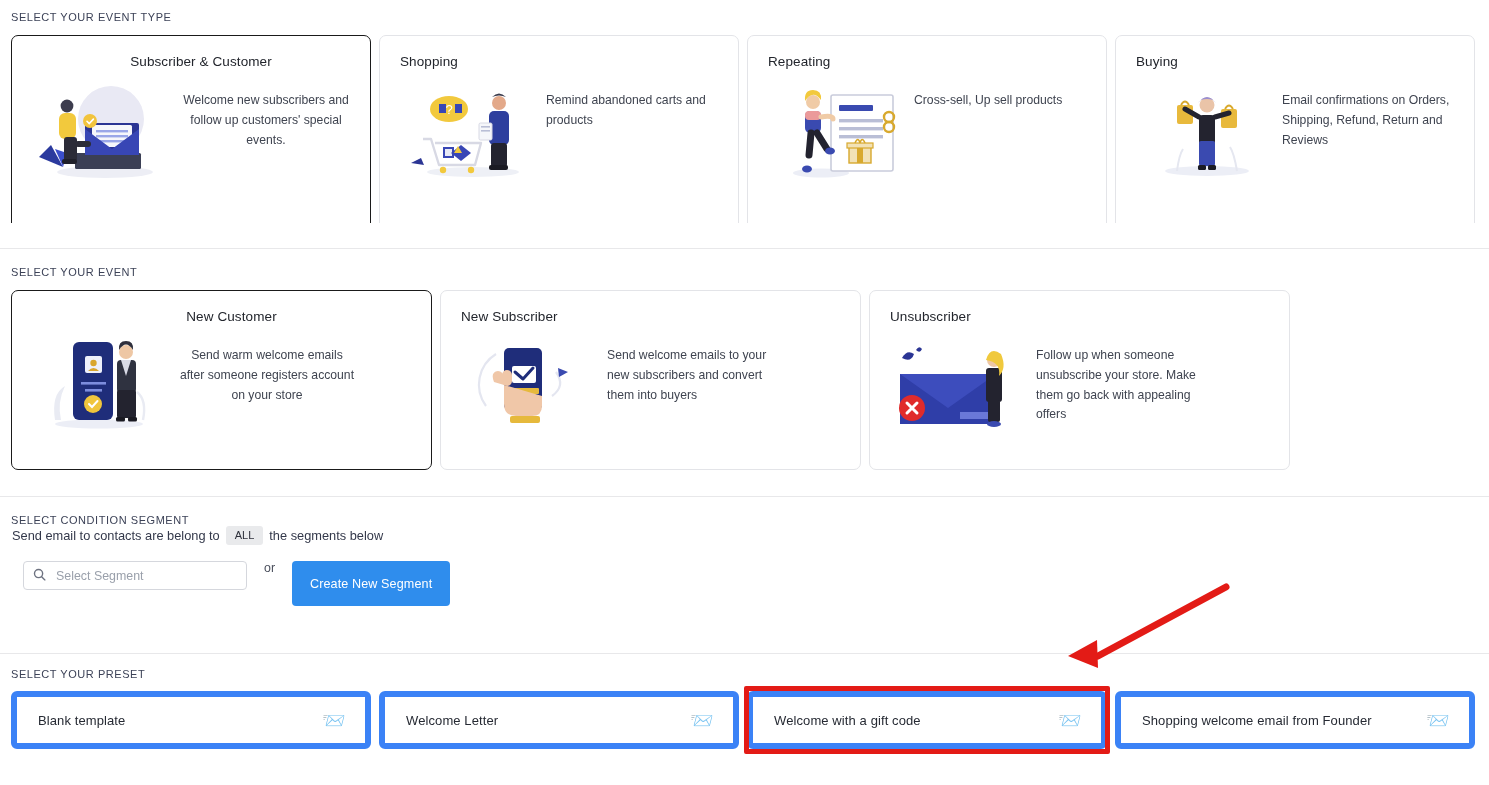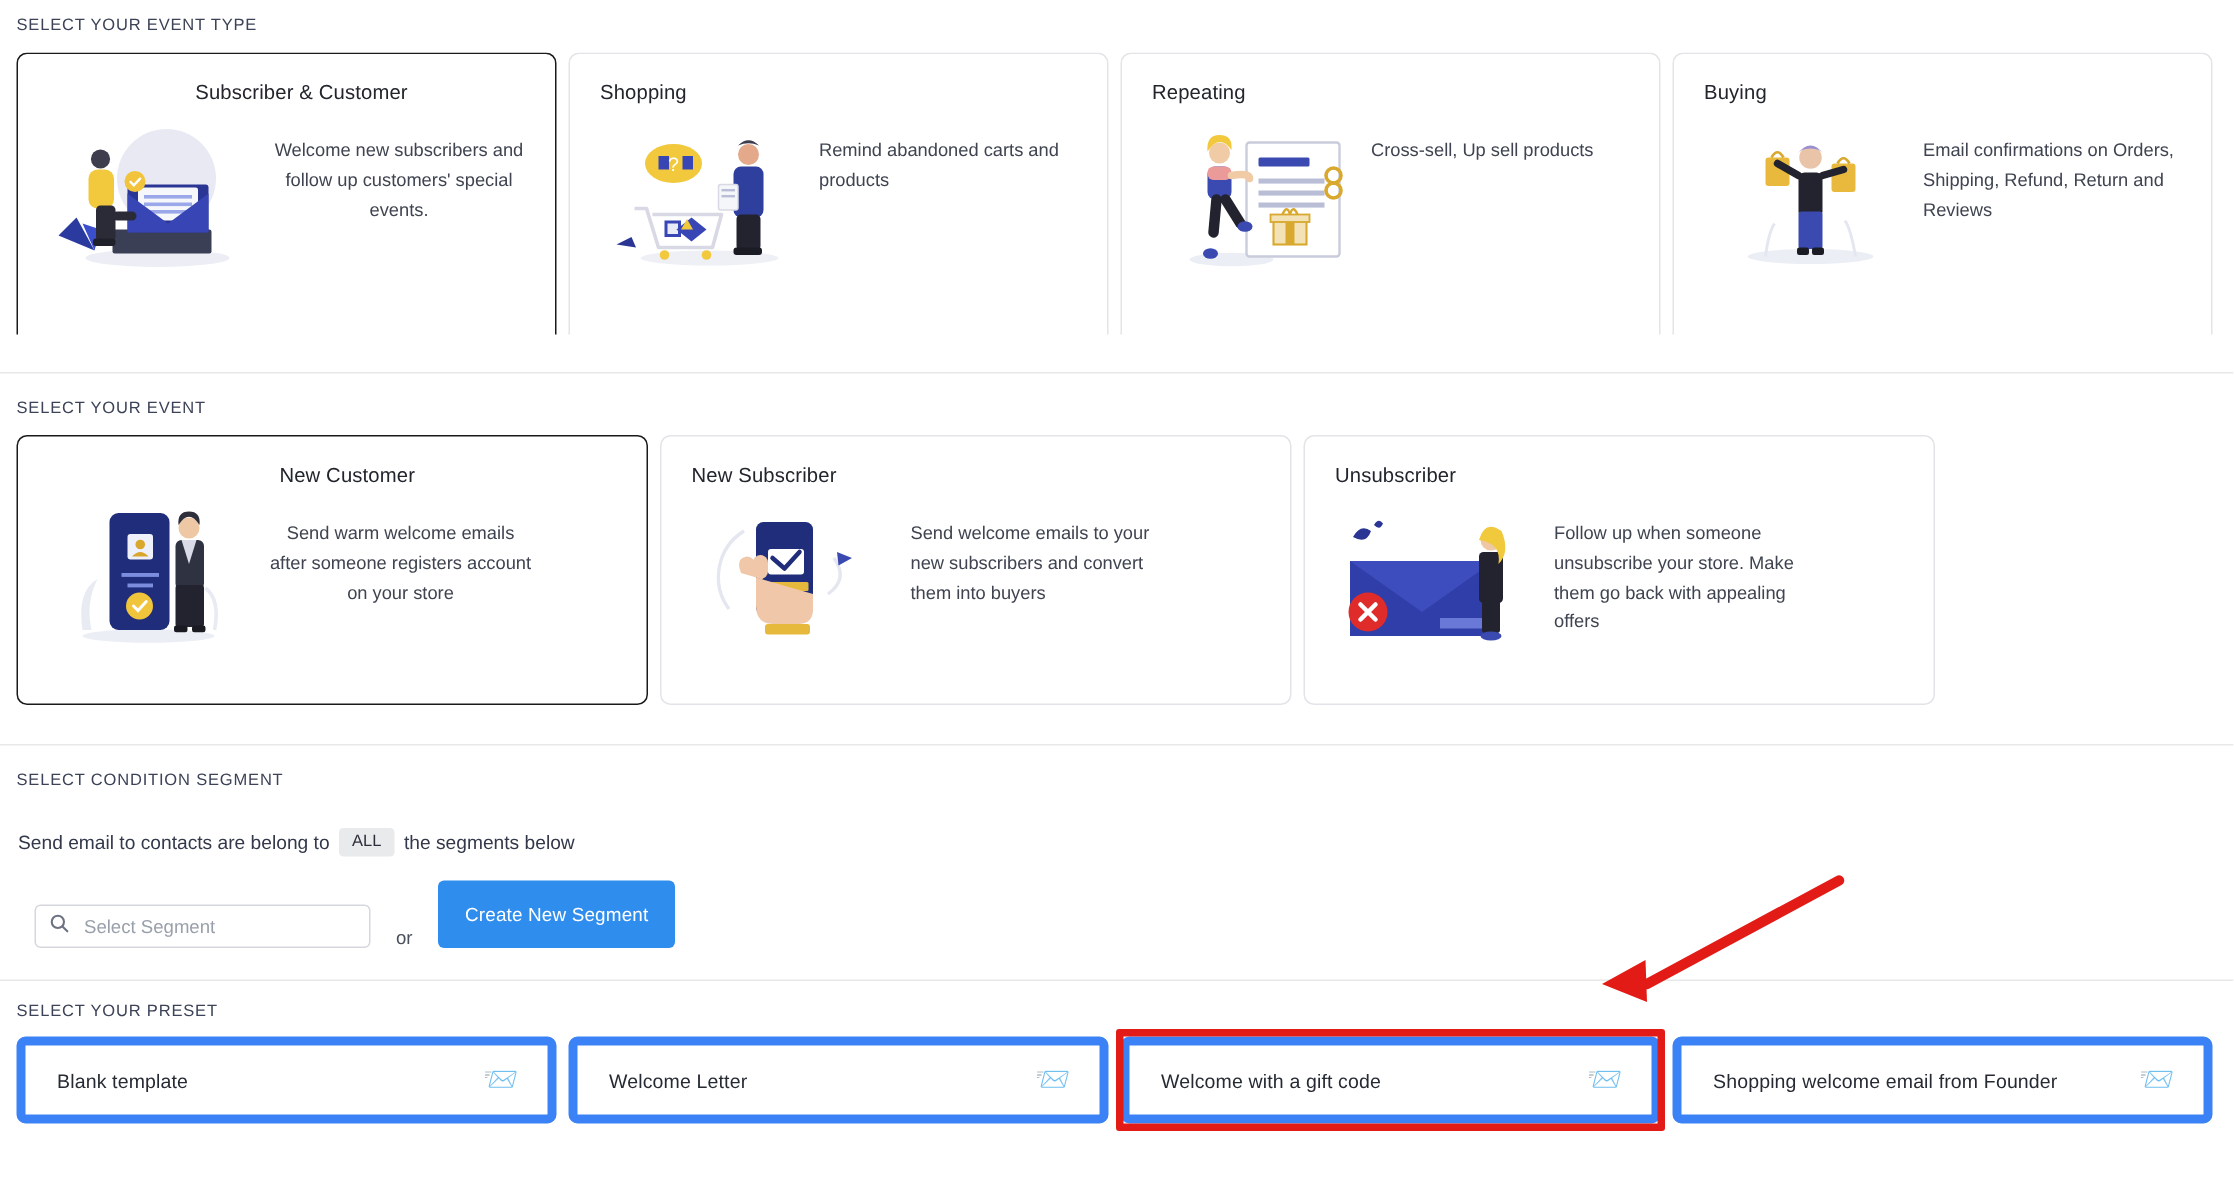--- a/index.html
+++ b/index.html
@@ -99,21 +99,21 @@
     background: #e9eaec;
     color: #2c2f3a;
     font-size: 11px;
     padding: 3px 9px 4px 9px;
     border-radius: 3px;
     display: inline-block;
     line-height: 1.1;
   }
   .cond-controls {
     display: flex;
-    align-items: flex-end;
+    align-items: flex-start;
     gap: 17px;
     padding-left: 23px;
     margin-top: 16px;
   }
   .seg-input {
     width: 224px;
     height: 29px;
     border: 1px solid #d5d7dd;
     border-radius: 4px;
     display: flex;
@@ -410,21 +410,21 @@
       </div>
 
     </div>
   </div>
 
   <div class="divider" style="position:absolute;top:496px;left:0;"></div>
 
   <div style="position:absolute;top:514px;left:0;width:100%;">
     <div class="section-label">SELECT CONDITION SEGMENT</div>
 
-    <div class="cond-sentence" style="margin-top:26px;padding-left:12px;">
+    <div class="cond-sentence" style="padding-left:12px;">
       <span>Send email to contacts are belong to</span>
       <span class="all-badge">ALL</span>
       <span>the segments below</span>
     </div>
 
     <div class="cond-controls">
       <div class="seg-input">
         <span>
           <svg width="13" height="13" viewBox="0 0 14 14">
             <circle cx="6" cy="6" r="4.4" fill="none" stroke="#6d7280" stroke-width="1.5"></circle>

